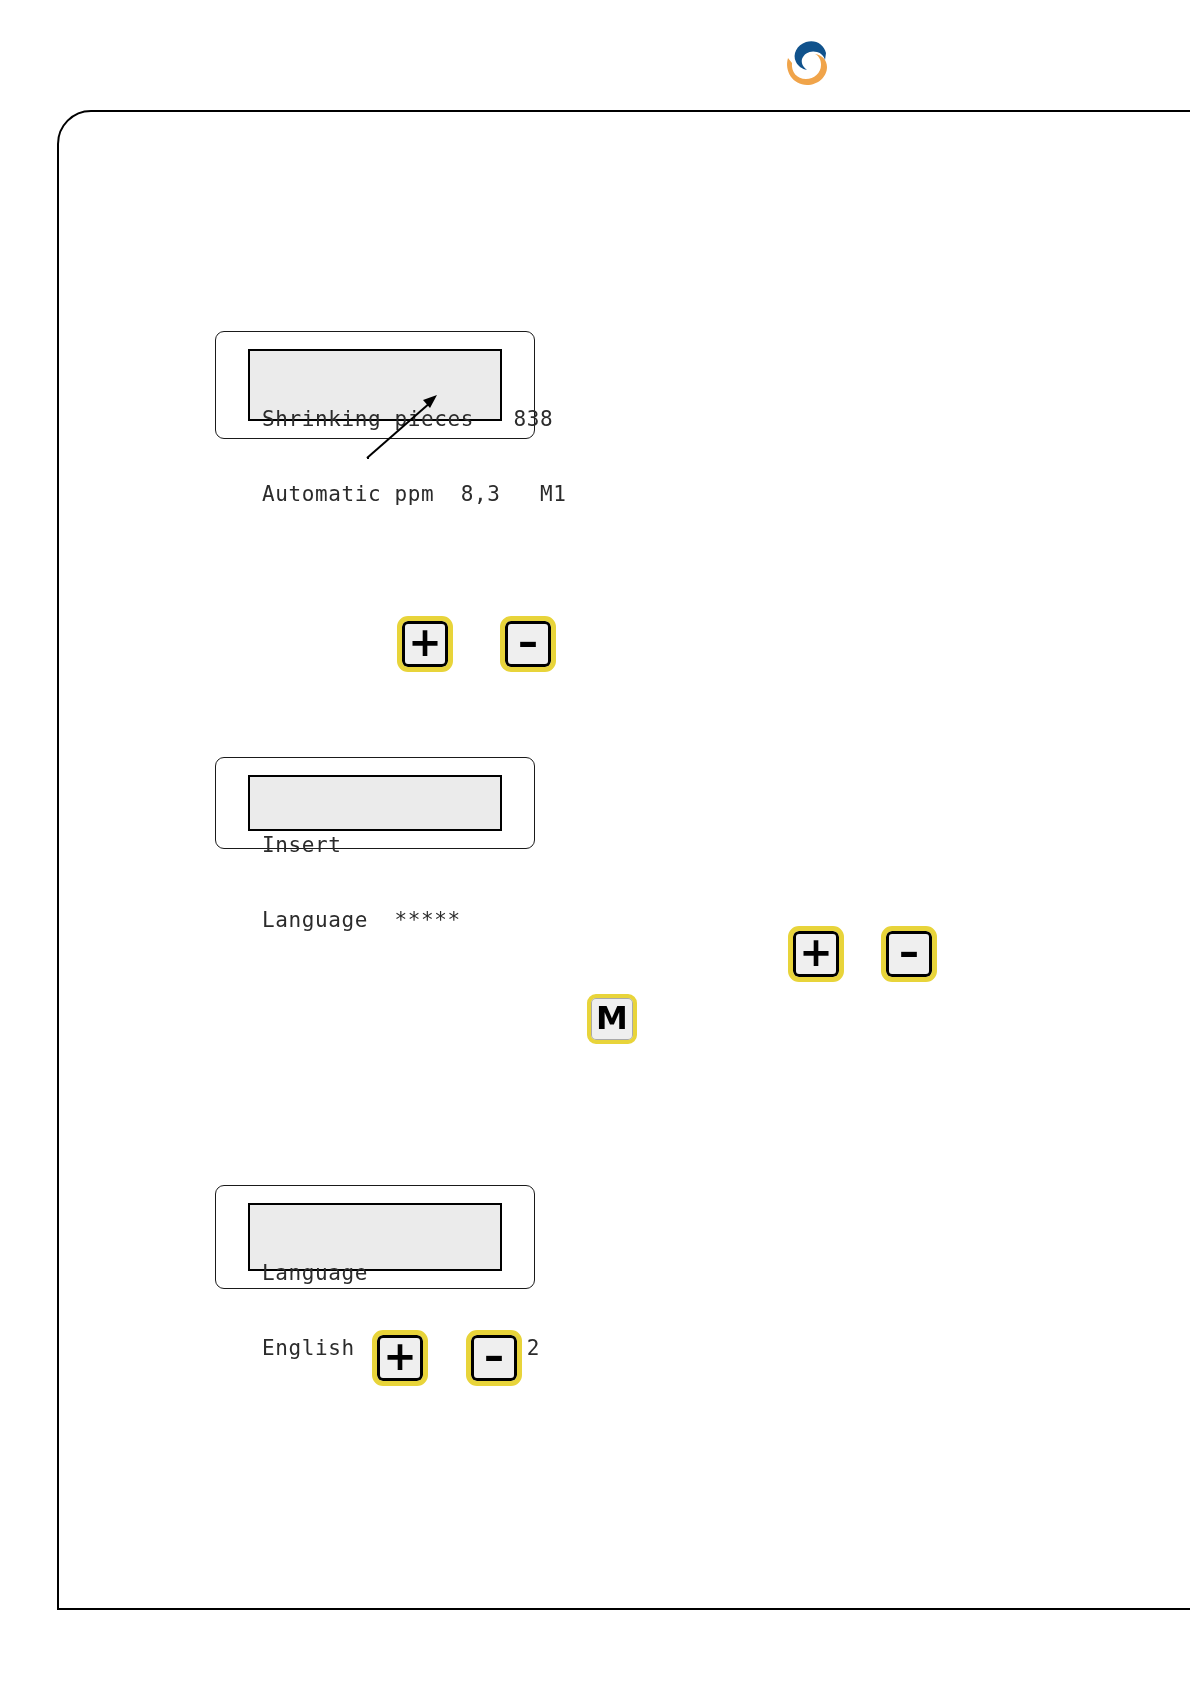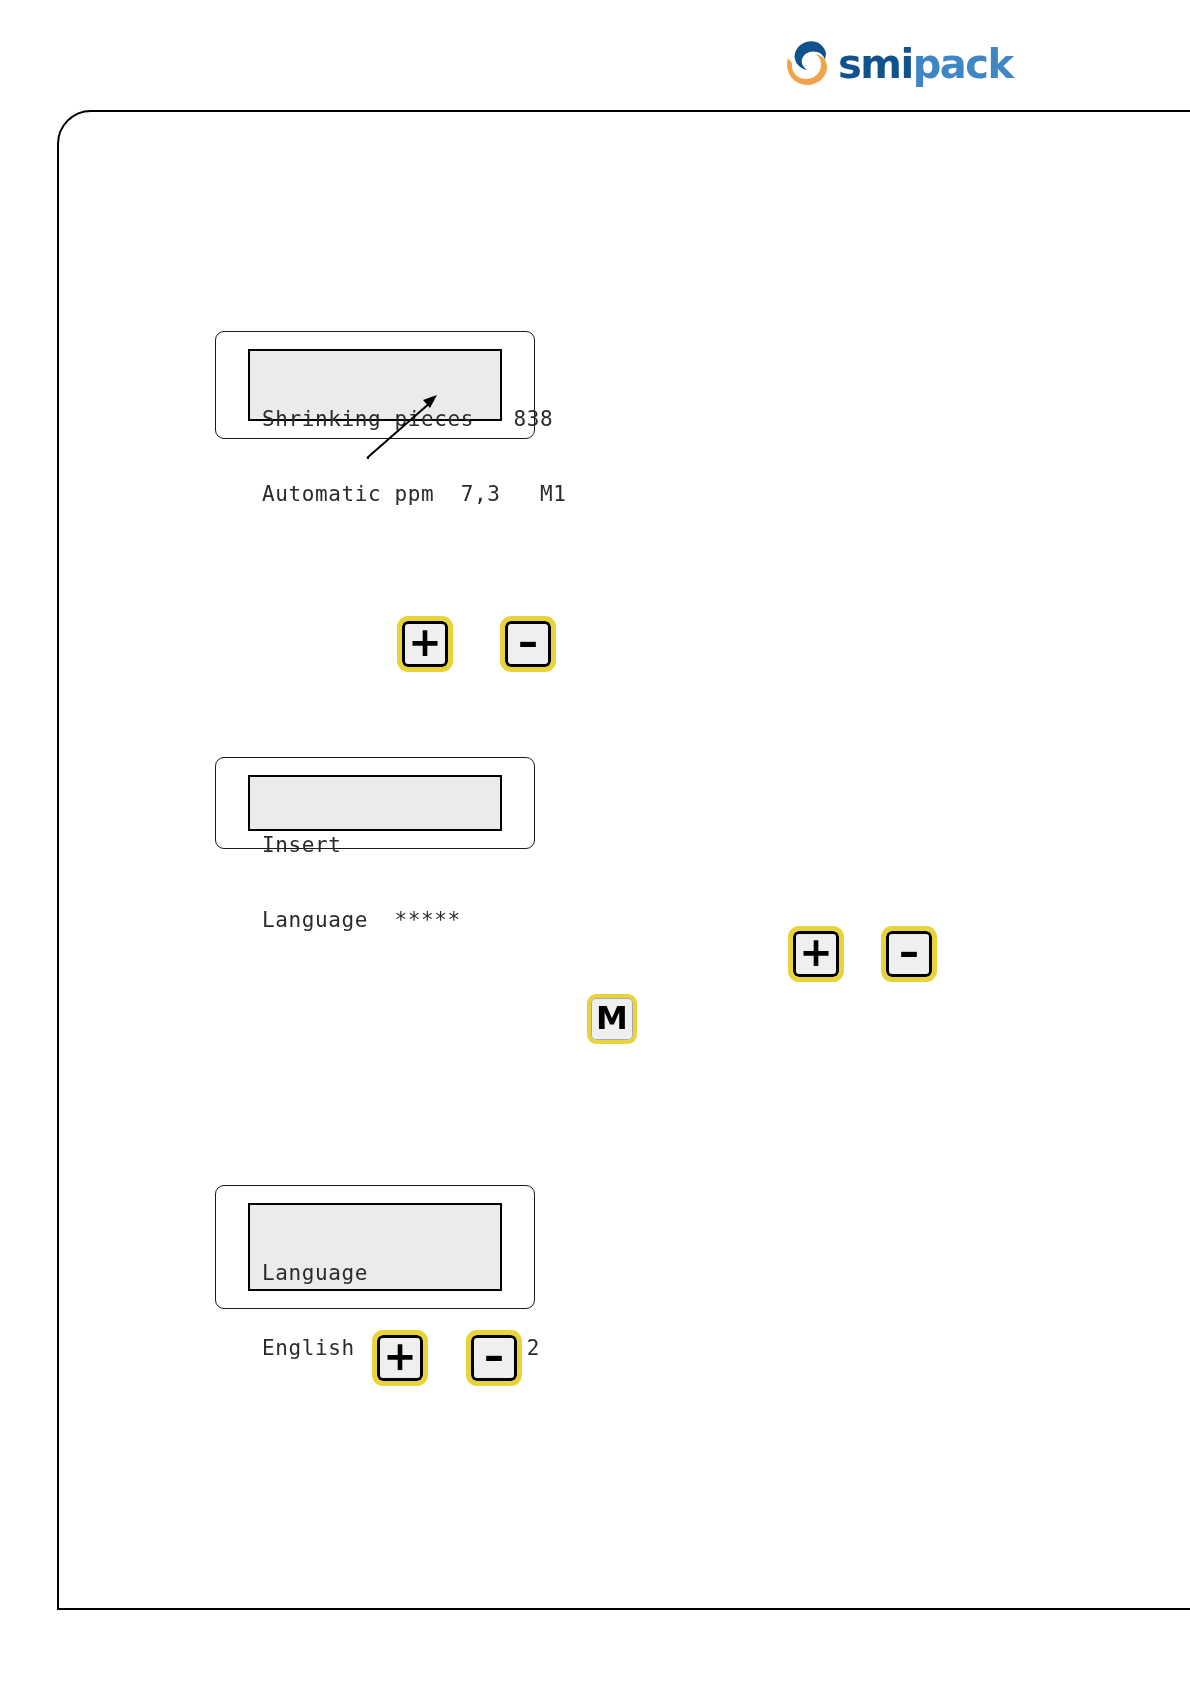--- a/index.html
+++ b/index.html
@@ -138,27 +138,26 @@
 
 <div id="logo">
   <span class="logo-mark">
     <svg width="54" height="52" viewBox="0 0 54 52" xmlns="http://www.w3.org/2000/svg">
       <path d="M8 20 C4 33, 13 47, 27 47 C38 47, 47 39, 47 29 C47 22, 42 17, 35 16
                C39 18, 41 22, 41 27 C41 35, 34 41, 26 41 C17 41, 11 34, 12 25 Z" fill="#f0a44a"></path>
       <path d="M46 15 C44 6, 35 1, 26 4 C17 7, 12 16, 16 24 C18 28, 22 31, 27 32
                C23 29, 21 25, 22 21 C24 15, 31 12, 37 14 C41 15, 44 18, 45 22 Z" fill="#10528c"></path>
     </svg>
   </span>
-  <span class="logo-text"><span class="logo-smi">smi</span><span class="logo-pack">pack</span></span>
 </div>
 
 <div class="lcd-panel" style="left:215px; top:331px; width:320px; height:108px;">
   <div class="lcd-screen">
     <span class="lcd-line">Shrinking pieces   838</span>
-    <span class="lcd-line">Automatic ppm  7,3   M1</span>
+    <span class="lcd-line">Automatic ppm  8,3   M1</span>
   </div>
 </div>
 
 <div id="leader-arrow">
   <svg width="100" height="80" viewBox="0 0 100 80" xmlns="http://www.w3.org/2000/svg">
     <line x1="12" y1="72" x2="76" y2="16" stroke="#000000" stroke-width="2"></line>
     <polygon points="82,9 68,14 75,22" fill="#000000"></polygon>
     <line x1="12" y1="72" x2="14" y2="72" stroke="#000000" stroke-width="2"></line>
   </svg>
 </div>
@@ -180,21 +179,21 @@
 <div class="key key-pm" style="left:788px; top:926px;">
   <span class="glyph">+</span>
 </div>
 <div class="key key-pm" style="left:881px; top:926px;">
   <span class="glyph">–</span>
 </div>
 <div class="key key-m" style="left:587px; top:994px;">
   <span class="glyph">M</span>
 </div>
 
-<div class="lcd-panel" style="left:215px; top:1185px; width:320px; height:124px;">
+<div class="lcd-panel" style="left:215px; top:1185px; width:320px; height:104px;">
   <div class="lcd-screen">
     <span class="lcd-line">Language</span>
     <span class="lcd-line">English             2</span>
   </div>
 </div>
 
 <div class="key key-pm" style="left:372px; top:1330px;">
   <span class="glyph">+</span>
 </div>
 <div class="key key-pm" style="left:466px; top:1330px;">

